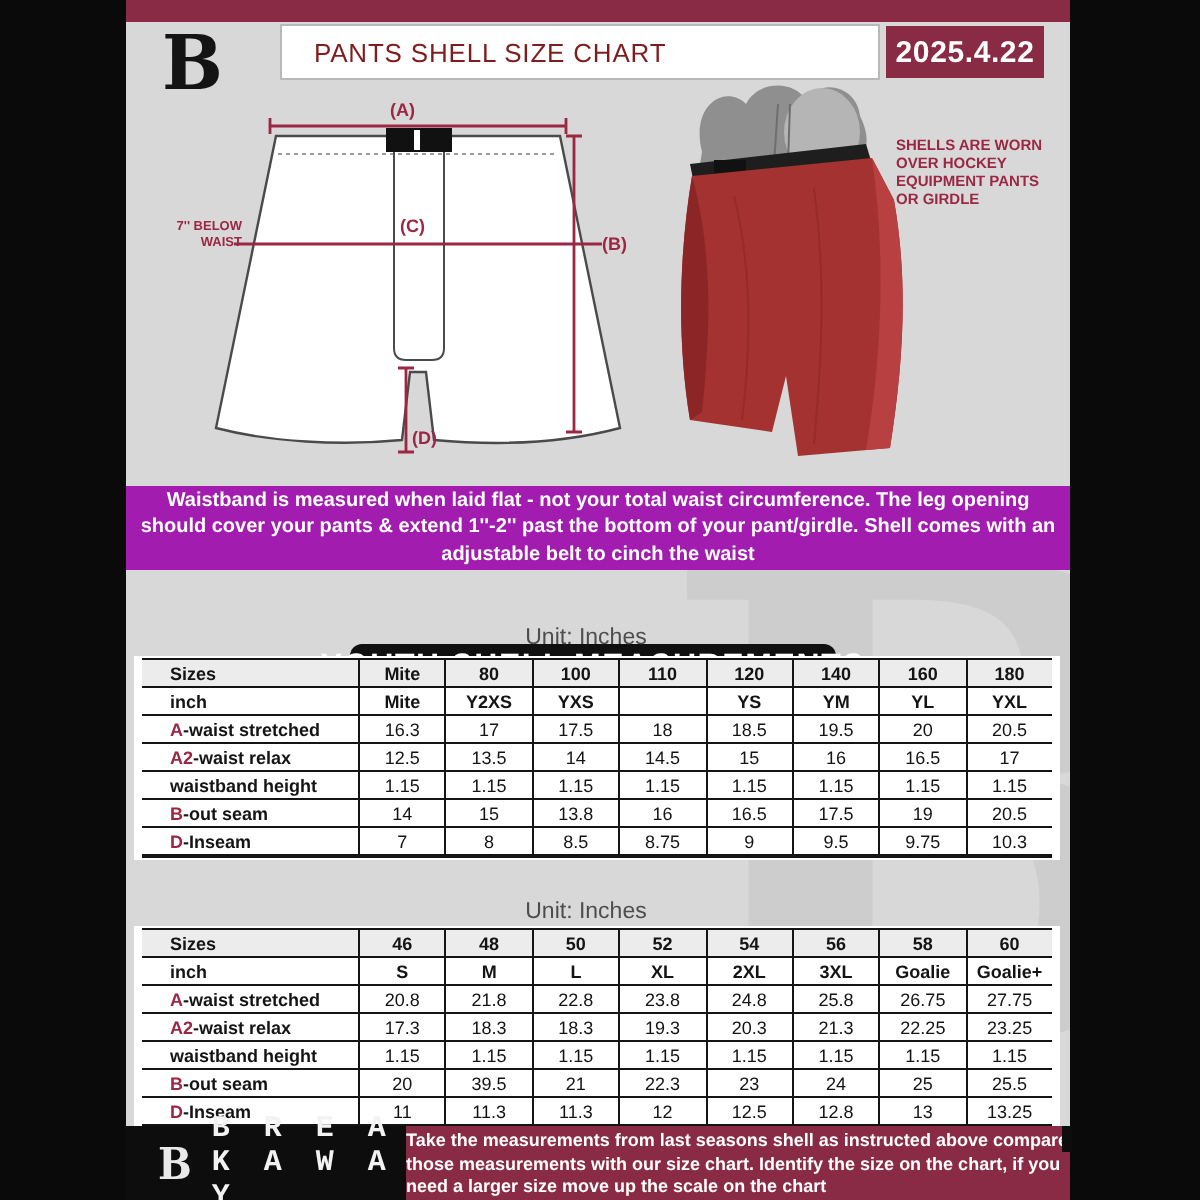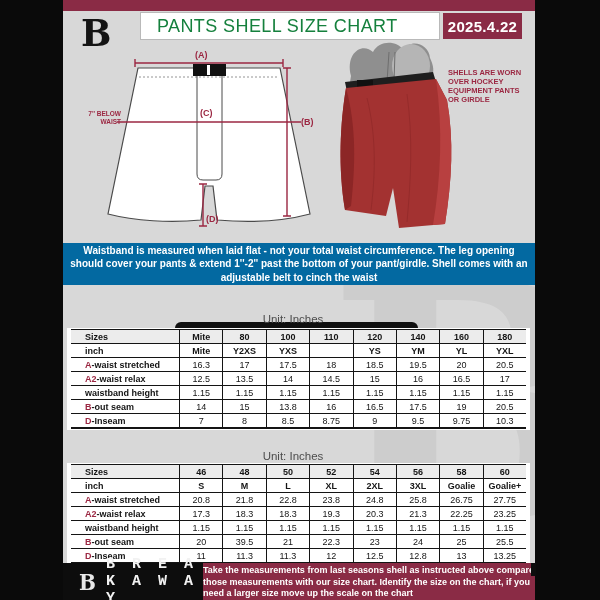--- a/index.html
+++ b/index.html
@@ -4,35 +4,35 @@
 <style>
   html,body{margin:0;padding:0;}
   body{width:600px;height:600px;background:#0a0a0a;font-family:"Liberation Sans",sans-serif;position:relative;overflow:hidden;}
   .page{position:absolute;inset:0;width:600px;height:600px;}
   .panel{position:absolute;left:63px;top:0;width:472px;height:600px;background:#d8d8d8;overflow:hidden;}
   .topstrip{position:absolute;left:0;top:0;width:472px;height:11px;background:#8a2b45;}
   .watermark{position:absolute;left:265px;top:240px;font-family:"DejaVu Serif",serif;font-weight:bold;font-size:330px;line-height:330px;color:rgba(0,0,0,0.05);z-index:0;}
   
   .brandmark{position:absolute;left:18px;top:12px;font-family:"DejaVu Serif",serif;font-weight:bold;font-size:36px;line-height:40px;color:#141414;transform:scaleY(1.05);}
   .titlebox{position:absolute;left:77px;top:12px;width:300px;height:28px;background:#fff;border:1px solid #b9b9b9;display:flex;align-items:center;padding-left:16px;box-sizing:border-box;}
-  .titlebox span{font-size:18px;color:#15803d;letter-spacing:0.4px;}
+  .titlebox span{font-size:13px;color:#7f1d1d;letter-spacing:0.4px;}
   .datebox{position:absolute;left:380px;top:13px;width:79px;height:26px;background:#8a2b45;color:#fff;display:flex;align-items:center;justify-content:center;font-weight:bold;font-size:15px;letter-spacing:0.3px;}
   
   .diagram{position:absolute;left:42px;top:56px;width:215px;height:175px;z-index:1;}
   .dlabel{position:absolute;font-size:9px;font-weight:bold;color:#9b2742;z-index:2;}
   .lblA{left:132px;top:50px;}
   .lblB{left:238px;top:117px;}
   .lblC{left:137px;top:108px;}
   .lblD{left:143px;top:214px;}
   .belownote{position:absolute;left:14px;top:110px;width:44px;font-size:6.5px;font-weight:bold;color:#9b2742;text-align:right;line-height:8px;z-index:2;}
   
   .photo{position:absolute;left:274px;top:38px;width:125px;height:198px;z-index:1;}
   .caption{position:absolute;left:385px;top:68px;width:80px;font-size:7.5px;font-weight:bold;color:#9b2742;line-height:9px;z-index:2;}
   
-  .notice{position:absolute;left:0;top:243px;width:472px;height:42px;background:#0369a1;color:#fff;font-weight:bold;font-size:10px;line-height:13.5px;text-align:center;display:flex;align-items:center;justify-content:center;box-sizing:border-box;padding:0 4px;z-index:1;}
+  .notice{position:absolute;left:0;top:243px;width:472px;height:42px;background:#a21caf;color:#fff;font-weight:bold;font-size:10px;line-height:13.5px;text-align:center;display:flex;align-items:center;justify-content:center;box-sizing:border-box;padding:0 4px;z-index:1;}
   
   .secbanner{position:absolute;left:112px;width:243px;height:25px;background:#101010;border-radius:6px;color:#fff;display:flex;align-items:center;justify-content:center;z-index:1;}
   .secbanner span{font-weight:bold;font-size:16px;letter-spacing:0.8px;transform:scaleY(1.15);white-space:nowrap;}
   .youthbanner{top:286px;margin-top:36px;}
   .adultbanner{top:425px;}
   .unit{position:absolute;left:0;width:460px;text-align:center;font-size:11.5px;color:#4d4d4d;z-index:1;}
   .unit-youth{top:313px;}
   .unit-adult{top:450px;}
   
   .table{position:absolute;left:4px;width:463px;background:#fff;padding:1px 4px;box-sizing:border-box;z-index:1;}

